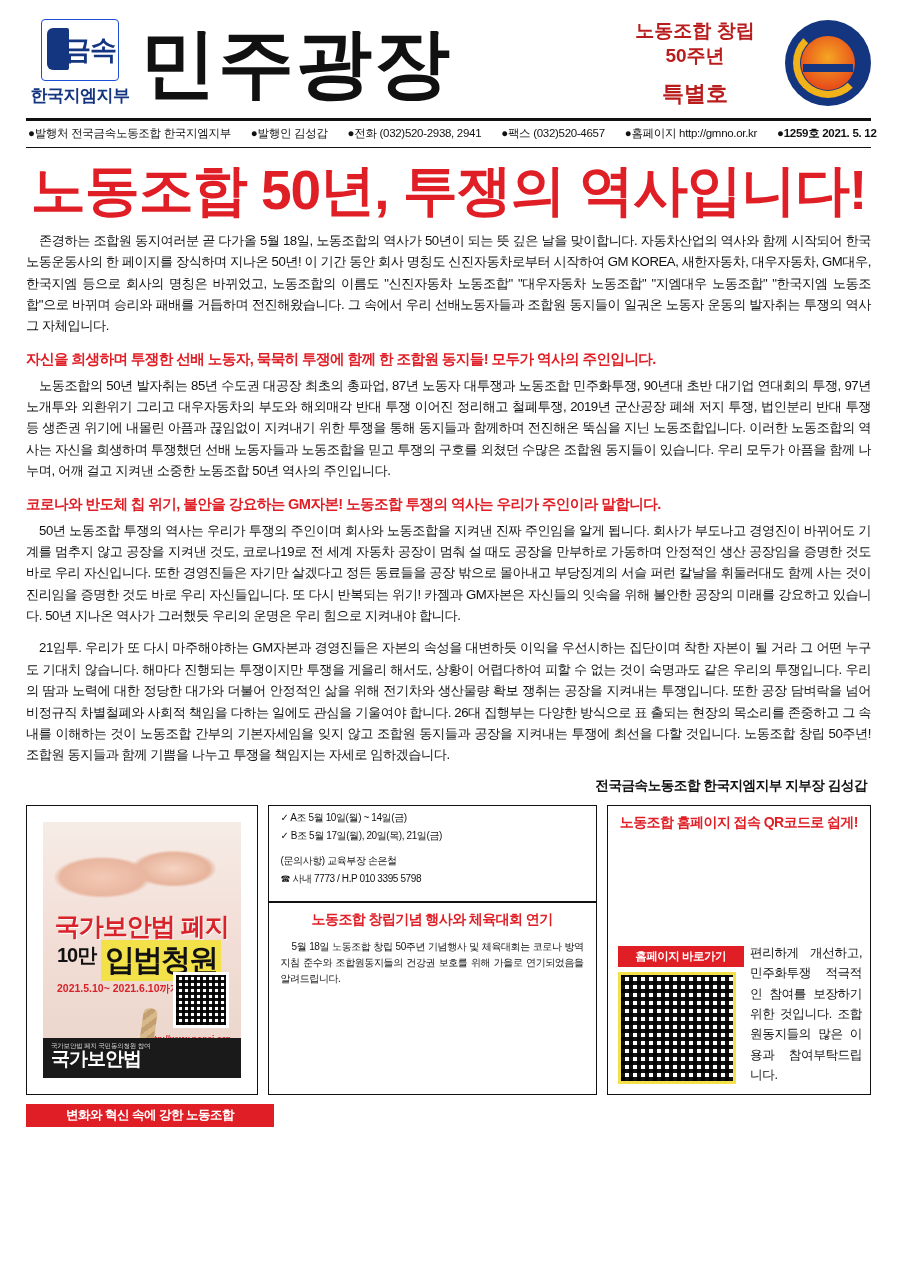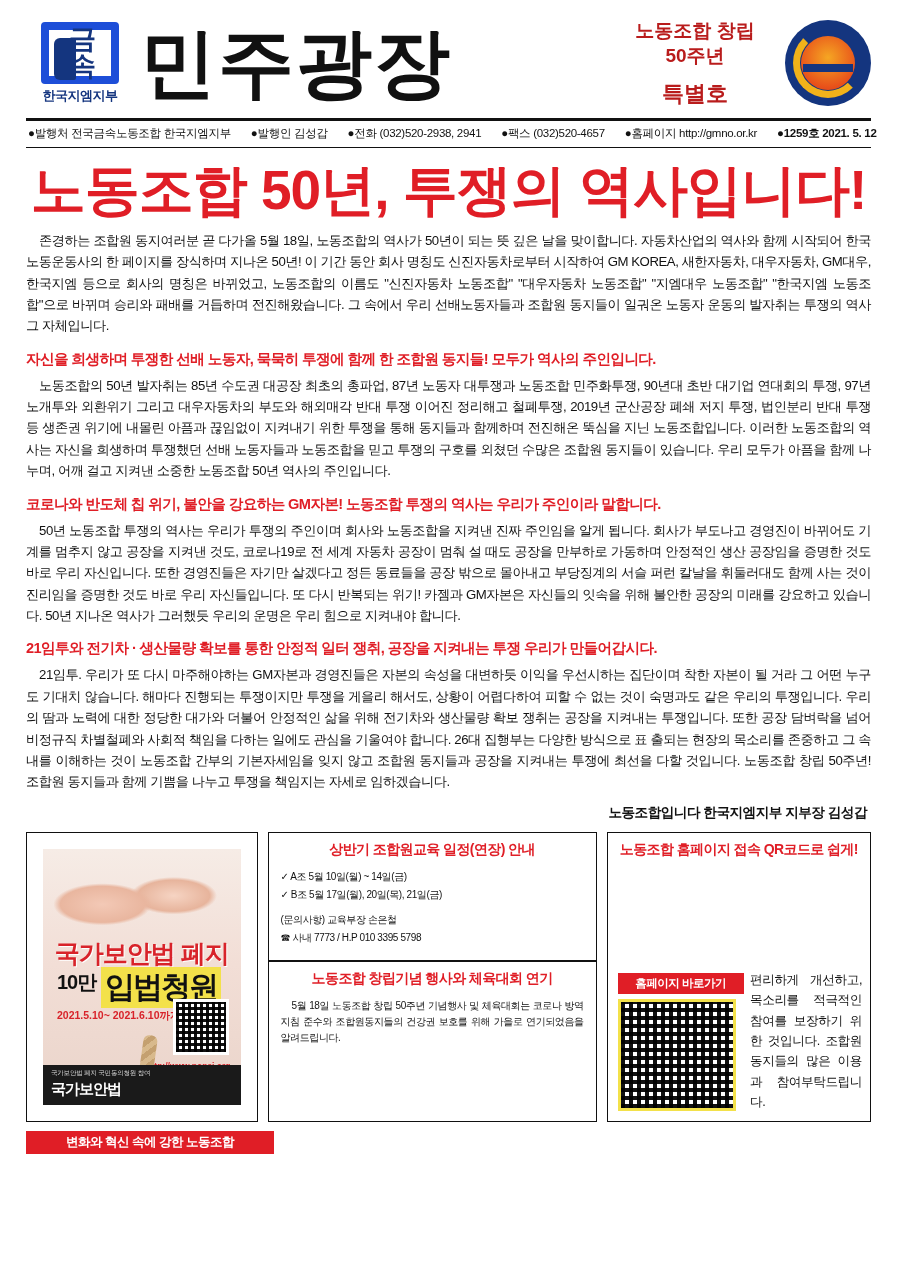--- a/index.html
+++ b/index.html
@@ -29,21 +29,21 @@
   .logo-block {
     width: 108px;
     display: flex;
     flex-direction: column;
     align-items: center;
     justify-content: center;
   }
   .logo-mark {
     width: 78px;
     height: 62px;
-    border: 8px solid #1d4ed8;
+    border: 1px solid #1d4ed8;
     border-radius: 4px;
     position: relative;
     display: flex;
     align-items: center;
     justify-content: center;
     background: #fff;
   }
   .logo-mark .fist {
     position: absolute;
     left: 5px;
@@ -55,21 +55,21 @@
   }
   .logo-mark .kmtxt {
     font-size: 27px;
     font-weight: bold;
     color: #14357f;
     letter-spacing: -1px;
     margin-left: 20px;
     line-height: 1;
   }
   .logo-sub {
-    font-size: 13px;
+    font-size: 17px;
     font-weight: bold;
     color: #14357f;
     margin-top: 3px;
     letter-spacing: -0.5px;
   }
   .title-block {
     flex: 1;
     padding-left: 6px;
   }
   .paper-title {
@@ -253,21 +253,21 @@
     transform: rotate(8deg);
     border-radius: 6px;
   }
   .poster .footbar {
     position: absolute; left: 0; right: 0; bottom: 0;
     height: 40px; background: #1a1a1a;
     color: #fff;
   }
   .poster .footbar .org {
     position: absolute; left: 8px; bottom: 6px;
-    font-size: 15px; font-weight: bold; letter-spacing: -1px;
+    font-size: 19px; font-weight: bold; letter-spacing: -1px;
   }
   .poster .footbar .tiny {
     position: absolute; left: 8px; top: 4px;
     font-size: 6.5px; color: #ddd; letter-spacing: -0.2px;
   }
 
   
   .panel-title {
     text-align: center;
     color: #e01e26;
@@ -393,24 +393,23 @@
   <div class="headline">노동조합 50년, 투쟁의 역사입니다!</div>
 
   <p class="body-text">존경하는 조합원 동지여러분 곧 다가올 5월 18일, 노동조합의 역사가 50년이 되는 뜻 깊은 날을 맞이합니다. 자동차산업의 역사와 함께 시작되어 한국노동운동사의 한 페이지를 장식하며 지나온 50년! 이 기간 동안 회사 명칭도 신진자동차로부터 시작하여 GM KOREA, 새한자동차, 대우자동차, GM대우, 한국지엠 등으로 회사의 명칭은 바뀌었고, 노동조합의 이름도 "신진자동차 노동조합" "대우자동차 노동조합" "지엠대우 노동조합" "한국지엠 노동조합"으로 바뀌며 승리와 패배를 거듭하며 전진해왔습니다. 그 속에서 우리 선배노동자들과 조합원 동지들이 일궈온 노동자 운동의 발자취는 투쟁의 역사 그 자체입니다.</p>
 
   <div class="subhead">자신을 희생하며 투쟁한 선배 노동자, 묵묵히 투쟁에 함께 한 조합원 동지들! 모두가 역사의 주인입니다.</div>
   <p class="body-text">노동조합의 50년 발자취는 85년 수도권 대공장 최초의 총파업, 87년 노동자 대투쟁과 노동조합 민주화투쟁, 90년대 초반 대기업 연대회의 투쟁, 97년 노개투와 외환위기 그리고 대우자동차의 부도와 해외매각 반대 투쟁 이어진 정리해고 철폐투쟁, 2019년 군산공장 폐쇄 저지 투쟁, 법인분리 반대 투쟁 등 생존권 위기에 내몰린 아픔과 끊임없이 지켜내기 위한 투쟁을 통해 동지들과 함께하며 전진해온 뚝심을 지닌 노동조합입니다. 이러한 노동조합의 역사는 자신을 희생하며 투쟁했던 선배 노동자들과 노동조합을 믿고 투쟁의 구호를 외쳤던 수많은 조합원 동지들이 있습니다. 우리 모두가 아픔을 함께 나누며, 어깨 걸고 지켜낸 소중한 노동조합 50년 역사의 주인입니다.</p>
 
   <div class="subhead">코로나와 반도체 칩 위기, 불안을 강요하는 GM자본! 노동조합 투쟁의 역사는 우리가 주인이라 말합니다.</div>
   <p class="body-text">50년 노동조합 투쟁의 역사는 우리가 투쟁의 주인이며 회사와 노동조합을 지켜낸 진짜 주인임을 알게 됩니다. 회사가 부도나고 경영진이 바뀌어도 기계를 멈추지 않고 공장을 지켜낸 것도, 코로나19로 전 세계 자동차 공장이 멈춰 설 때도 공장을 만부하로 가동하며 안정적인 생산 공장임을 증명한 것도 바로 우리 자신입니다. 또한 경영진들은 자기만 살겠다고 정든 동료들을 공장 밖으로 몰아내고 부당징계의 서슬 퍼런 칼날을 휘둘러대도 함께 사는 것이 진리임을 증명한 것도 바로 우리 자신들입니다. 또 다시 반복되는 위기! 카젬과 GM자본은 자신들의 잇속을 위해 불안한 공장의 미래를 강요하고 있습니다. 50년 지나온 역사가 그러했듯 우리의 운명은 우리 힘으로 지켜내야 합니다.</p>
 
-  <div class="subhead">21임투와 전기차 · 생산물량 확보를 통한 안정적 일터 쟁취, 공장을 지켜내는 투쟁 우리가 만들어갑시다.</div>
   <p class="body-text">21임투. 우리가 또 다시 마주해야하는 GM자본과 경영진들은 자본의 속성을 대변하듯 이익을 우선시하는 집단이며 착한 자본이 될 거라 그 어떤 누구도 기대치 않습니다. 해마다 진행되는 투쟁이지만 투쟁을 게을리 해서도, 상황이 어렵다하여 피할 수 없는 것이 숙명과도 같은 우리의 투쟁입니다. 우리의 땀과 노력에 대한 정당한 대가와 더불어 안정적인 삶을 위해 전기차와 생산물량 확보 쟁취는 공장을 지켜내는 투쟁입니다. 또한 공장 담벼락을 넘어 비정규직 차별철폐와 사회적 책임을 다하는 일에도 관심을 기울여야 합니다. 26대 집행부는 다양한 방식으로 표 출되는 현장의 목소리를 존중하고 그 속내를 이해하는 것이 노동조합 간부의 기본자세임을 잊지 않고 조합원 동지들과 공장을 지켜내는 투쟁에 최선을 다할 것입니다. 노동조합 창립 50주년! 조합원 동지들과 함께 기쁨을 나누고 투쟁을 책임지는 자세로 임하겠습니다.</p>
 
-  <div class="signature">노동조합입니다 한국지엠지부 지부장 김성갑</div>
+  <div class="signature">전국금속노동조합 한국지엠지부 지부장 김성갑</div>
 
   <div class="panels">
 
     <div class="panel panel-left">
       <div class="poster">
         <div class="hands"></div>
         <div class="ttl1">국가보안법 폐지</div>
         <div class="ttl2">10만</div>
         <div class="ttl3">입법청원</div>
         <div class="dates">2021.5.10~ 2021.6.10까지</div>
@@ -418,41 +417,40 @@
         <div class="url">http://www.nonsi.org</div>
         <div class="rope"></div>
         <div class="footbar">
           <div class="tiny">국가보안법 폐지 국민동의청원 참여</div>
           <div class="org">국가보안법</div>
         </div>
       </div>
     </div>
 
     <div class="panel panel-mid">
-      <div class="panel-title">상반기 조합원교육 일정(연장) 안내</div>
       <div class="panel-body">
         <div class="li">✓ A조 5월 10일(월) ~ 14일(금)</div>
         <div class="li">✓ B조 5월 17일(월), 20일(목), 21일(금)</div>
         <div class="li gap">(문의사항) 교육부장 손은철</div>
         <div class="li">☎ 사내 7773 / H.P 010 3395 5798</div>
       </div>
       <div class="panel-divider"></div>
       <div class="panel-title">노동조합 창립기념 행사와 체육대회 연기</div>
       <div class="panel-body">
         <div class="indent">5월 18일 노동조합 창립 50주년 기념행사 및 체육대회는 코로나 방역지침 준수와 조합원동지들의 건강권 보호를 위해 가을로 연기되었음을 알려드립니다.</div>
       </div>
     </div>
 
     <div class="panel panel-right">
       <div class="panel-title">노동조합 홈페이지 접속 QR코드로 쉽게!</div>
       <div class="qr-box">
         <div class="qr-label">홈페이지 바로가기</div>
         <div class="qr-img"></div>
       </div>
-      <div class="right-wrap-text">편리하게 개선하고, 목소리를 적극적인 참여를 보장하기 위한 것입니다. 조합원동지들의 많은 이용과 참여부탁드립니다.</div>
+      <div class="right-wrap-text">편리하게 개선하고, 민주화투쟁 적극적인 참여를 보장하기 위한 것입니다. 조합원동지들의 많은 이용과 참여부탁드립니다.</div>
     </div>
 
   </div>
 
   <div class="footer-banner">
     <div class="bar">변화와 혁신 속에 강한 노동조합</div>
   </div>
 
 </div>
 

